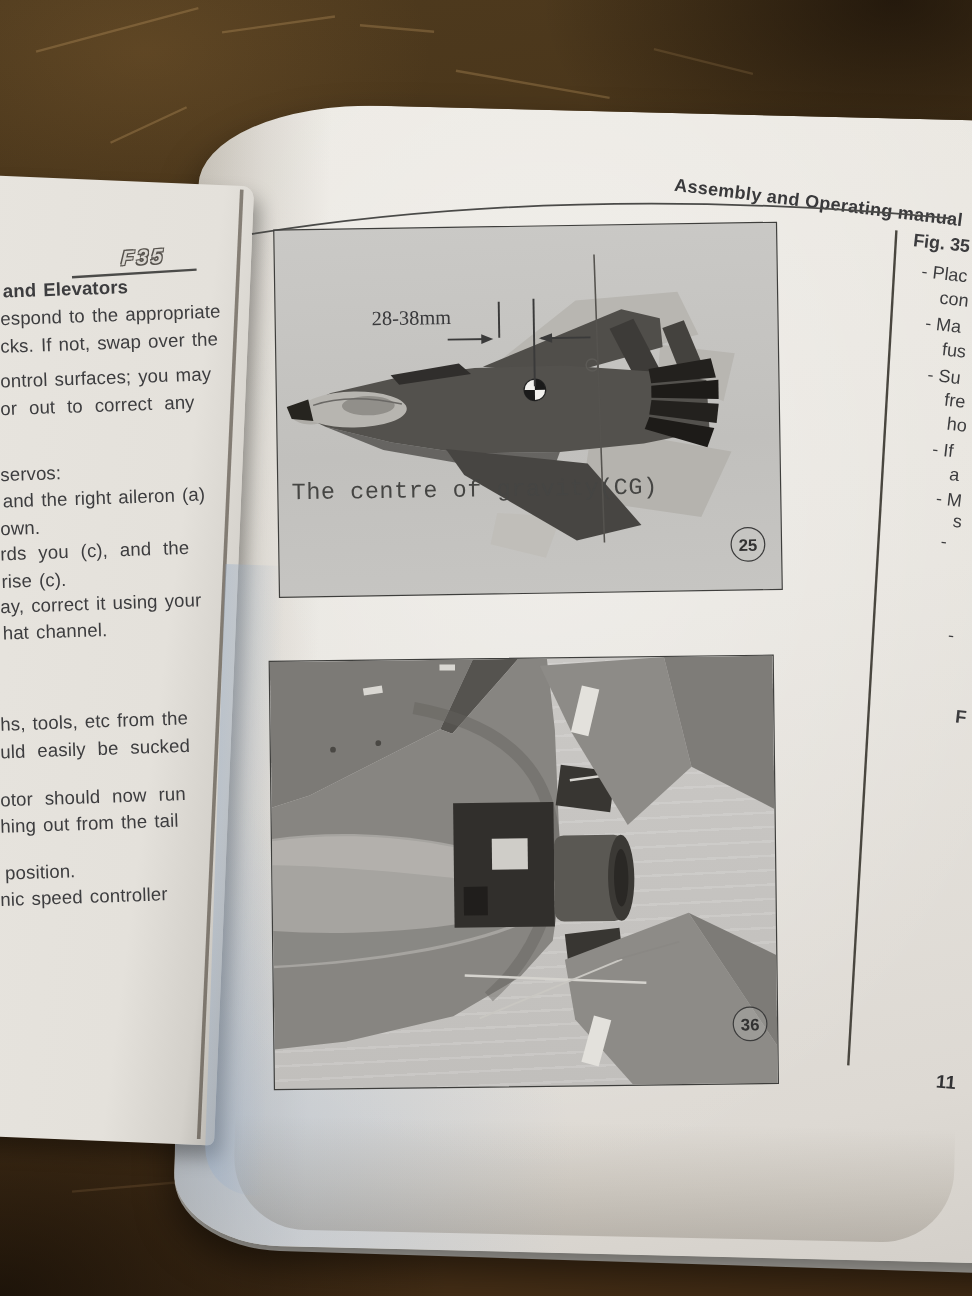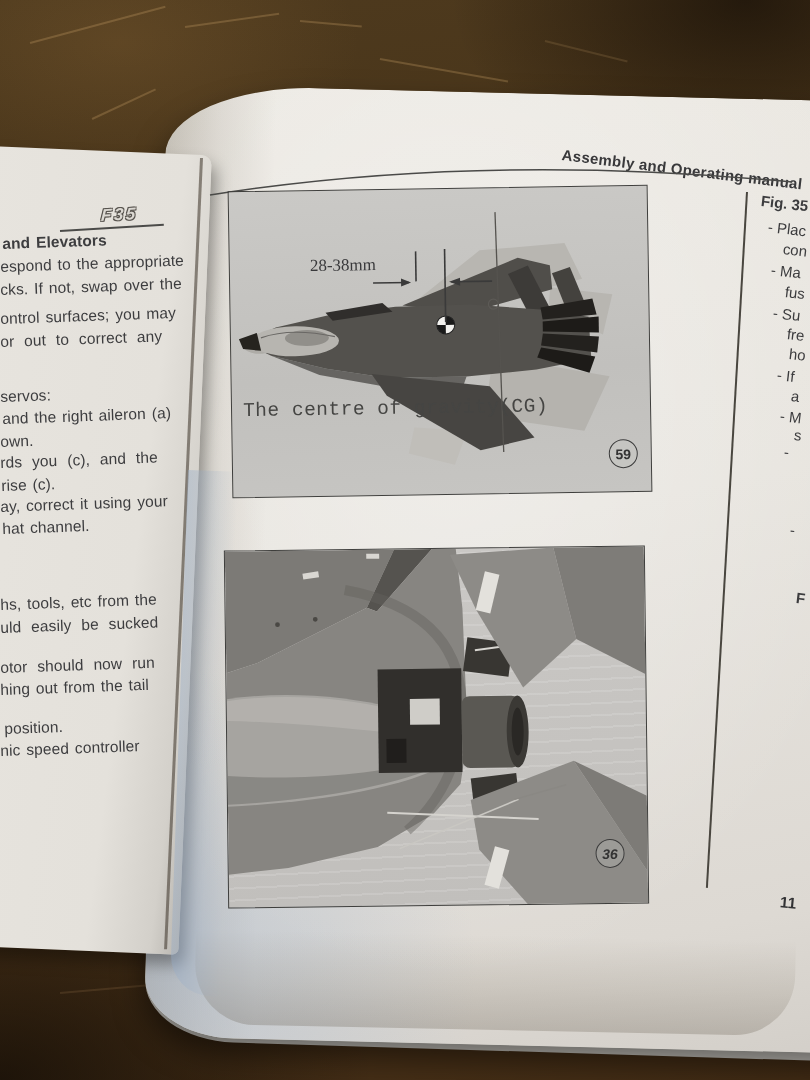--- a/index.html
+++ b/index.html
@@ -63,21 +63,21 @@
     background:linear-gradient(178deg,#cac9c6,#c1c0bd 60%,#c6c5c2);}
   .fig36{left:226px;top:548px;width:419px;height:356px;transform:rotate(-0.7deg);
     background:
       repeating-linear-gradient(178deg,rgba(255,255,255,.13) 0 2px,transparent 2px 12px),
       linear-gradient(180deg,#cac8c5,#c1bfbc);}
   .figbox svg{position:absolute;left:0;top:0;width:100%;height:100%;}
   .badge{position:absolute;width:27px;height:27px;border:1.6px solid #3c3c3c;border-radius:50%;
     display:flex;align-items:center;justify-content:center;font-size:14px;font-weight:600;
     color:#333;background:rgba(205,204,201,.25);}
   .badge35{left:376px;top:253px;}
-  .badge36{left:367px;top:292px;font-style:italic;}
+  .badge36{left:382px;top:292px;}
   .cap{font-family:"Liberation Mono","DejaVu Sans Mono",monospace;}
   .dim{font-family:"Liberation Serif","DejaVu Serif",serif;}
 </style>
 </head>
 <body>
 
 <div class="photo">
 
   <div class="scr" style="left:30px;top:42px;width:140px;transform:rotate(-15deg);"></div>
   <div class="scr" style="left:185px;top:26px;width:95px;transform:rotate(-8deg);"></div>
@@ -178,21 +178,21 @@
         <line x1="221" y1="93" x2="262" y2="93"></line>
         <line x1="143" y1="93" x2="179" y2="93"></line>
       </g>
       <polygon points="219,93 230,89 230,97" fill="#3a3a3a"></polygon>
       <polygon points="181,93 171,89 171,97" fill="#3a3a3a"></polygon>
       <line x1="266" y1="24" x2="271" y2="264" stroke="#55534f" stroke-width="1.3"></line>
 
       <text class="dim" x="80" y="80" font-size="17" fill="#39393b">28-38mm</text>
       <text class="cap" x="11" y="224" font-size="19.5" letter-spacing="0.5" fill="#454543">The centre of gravity(CG)</text>
     </svg>
-    <div class="badge badge35">59</div>
+    <div class="badge badge35">25</div>
   </div>
 
   <div class="figbox fig36">
     <svg viewBox="0 0 421 357" preserveAspectRatio="none">
 
       <path d="M0 0 L170 0 L142 58 L32 112 L0 122 Z" fill="#7c7a76"></path>
       <path d="M170 0 L208 0 L152 62 L142 58 Z" fill="#55534f"></path>
       <circle cx="52" cy="74" r="2.4" fill="#4a4844"></circle>
         <circle cx="90" cy="69" r="2.4" fill="#4a4844"></circle>
       <circle cx="130" cy="67" r="2.4" fill="#4a4844"></circle>

